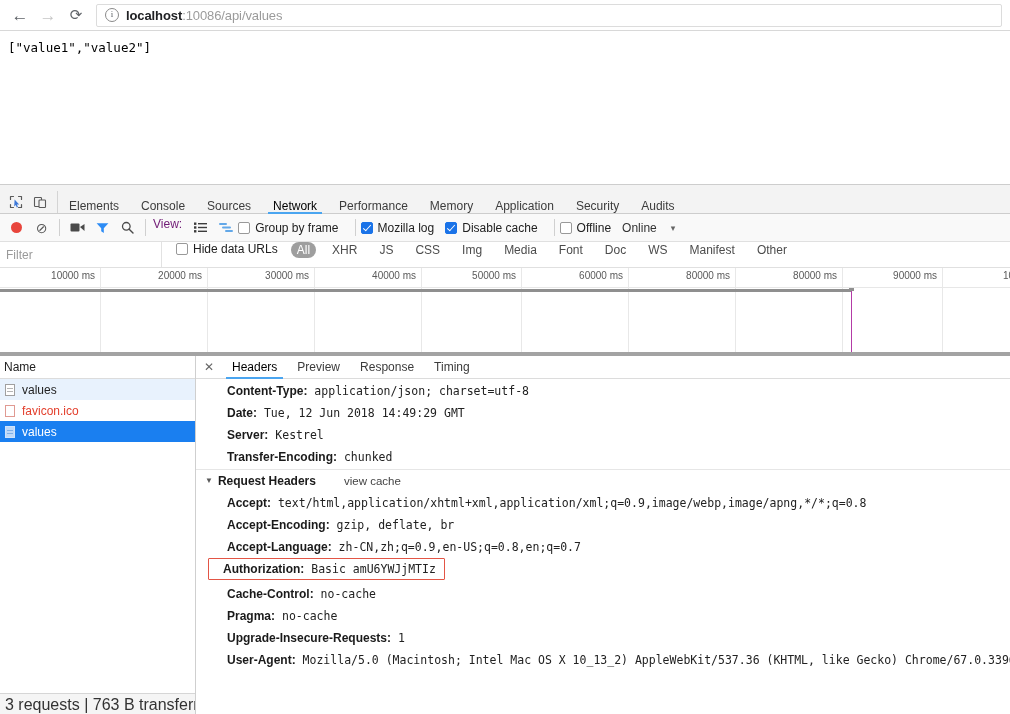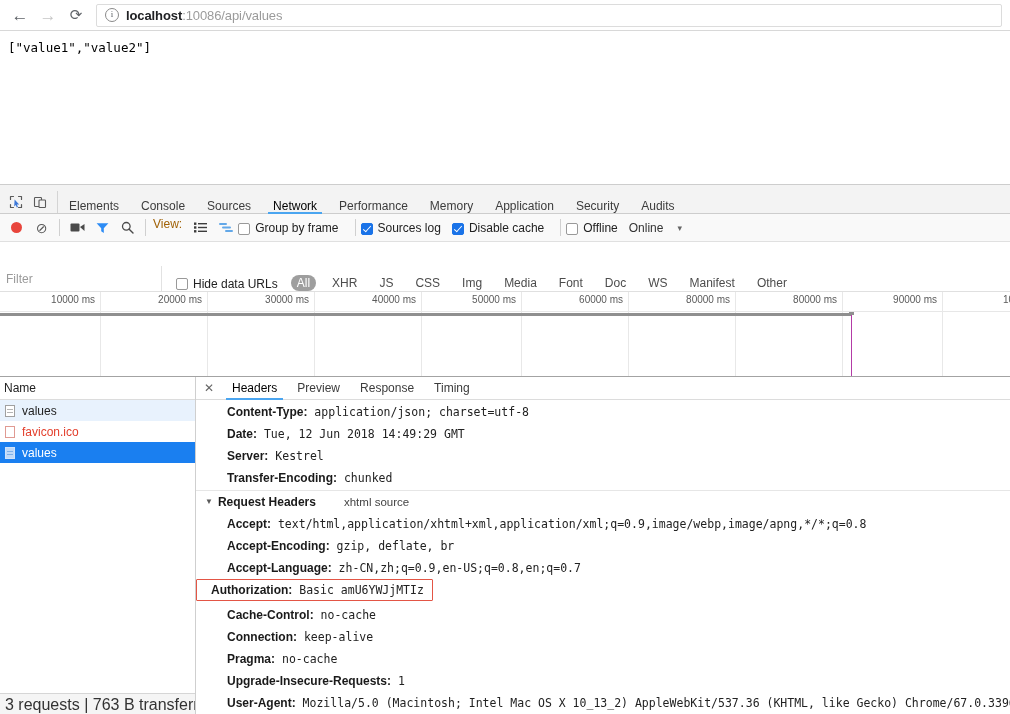--- a/index.html
+++ b/index.html
@@ -154,24 +154,24 @@
     width: 11px; height: 11px;
     border-radius: 50%;
     background: #e8453c;
   }
   .clear-glyph { color: #5a5a5a; font-size: 14px; }
   .tb-sep {
     width: 1px; height: 17px;
     background: #d0d0d0;
     margin: 0 5px;
   }
-  .tb-label { color: #a16207; margin: 0 6px 8px 2px; }
+  .tb-label { color: #701a75; margin: 0 6px 8px 2px; }
   .cb-wrap {
     display: flex;
-    align-items: flex-end;
+    align-items: center;
     margin-right: 11px;
     white-space: nowrap;
   }
   .cbox {
     width: 12px; height: 12px;
     border: 1px solid #999;
     border-radius: 2px;
     background: #fff;
     margin-right: 5px;
     flex: 0 0 auto;
@@ -191,26 +191,25 @@
     border-width: 0 1.6px 1.6px 0;
     transform: rotate(42deg);
   }
   .online-text { color: #333; margin-right: 8px; }
   .tb-caret { color: #666; font-size: 9px; padding: 0 6px; }
 
   
   #filter-row {
     height: 25px;
     display: flex;
-    align-items: flex-end;
+    align-items: flex-start;
     border-bottom: 1px solid #e0e0e0;
     background: #fff;
     flex: 0 0 auto;
     font-size: 12px;
-    margin-top: 24px;
   }
   #filter-input {
     width: 162px;
     padding-left: 6px;
     color: #9a9a9a;
     border-right: 1px solid #e2e2e2;
     height: 100%;
     display: flex;
     align-items: center;
     box-sizing: border-box;
@@ -230,21 +229,21 @@
     margin: 0 5px;
   }
   .type-pill.sel {
     background: #9e9e9e;
     color: #fff;
   }
 
   
   #overview {
     height: 84px;
-    border-bottom: 1px solid #a3a3a3;
+    border-bottom: 4px solid #a3a3a3;
     position: relative;
     background: #fff;
     flex: 0 0 auto;
     overflow: hidden;
   }
   #ruler {
     height: 19px;
     position: relative;
     border-bottom: 1px solid #e7e7e7;
   }
@@ -432,20 +431,21 @@
   .sec-divider {
     border-top: 1px solid #e6e6e6;
     margin: 1px 0 0 0;
   }
   .hdr-line.highlight {
     display: inline-block;
     border: 1.5px solid #e35545;
     border-radius: 1px;
     line-height: 20px;
     padding: 0 8px 0 14px;
+    margin-left: 12px;
     box-sizing: border-box;
     background: #fff;
   }
 
   
   #status-bar {
     position: absolute;
     left: 0; bottom: 0;
     width: 195px;
     height: 22px;
@@ -574,21 +574,21 @@
         <rect x="6" y="8" width="8" height="2" rx="1" fill="#63a8e8"></rect>
       </svg>
     </div>
     <div class="cb-wrap">
       <span class="cbox"></span>
       <span>Group by frame</span>
     </div>
     <div class="tb-sep"></div>
     <div class="cb-wrap">
       <span class="cbox checked"></span>
-      <span>Sources log</span>
+      <span>Mozilla log</span>
     </div>
     <div class="cb-wrap">
       <span class="cbox checked"></span>
       <span>Disable cache</span>
     </div>
     <div class="tb-sep"></div>
     <div class="cb-wrap">
       <span class="cbox"></span>
       <span>Offline</span>
     </div>
@@ -685,29 +685,28 @@
         <div class="hdr-line"><span class="hdr-name">Content-Type:</span><span class="hdr-val"> application/json; charset=utf-8</span></div>
         <div class="hdr-line"><span class="hdr-name">Date:</span><span class="hdr-val"> Tue, 12 Jun 2018 14:49:29 GMT</span></div>
         <div class="hdr-line"><span class="hdr-name">Server:</span><span class="hdr-val"> Kestrel</span></div>
         <div class="hdr-line"><span class="hdr-name">Transfer-Encoding:</span><span class="hdr-val"> chunked</span></div>
 
         <div class="sec-divider"></div>
 
         <div class="section-row">
           <span class="sec-caret">▼</span>
           <span>Request Headers</span>
-          <span class="view-source">xhtml source</span>
+          <span class="view-source">view cache</span>
         </div>
 
         <div class="hdr-line"><span class="hdr-name">Accept:</span><span class="hdr-val"> text/html,application/xhtml+xml,application/xml;q=0.9,image/webp,image/apng,*/*;q=0.8</span></div>
         <div class="hdr-line"><span class="hdr-name">Accept-Encoding:</span><span class="hdr-val"> gzip, deflate, br</span></div>
         <div class="hdr-line"><span class="hdr-name">Accept-Language:</span><span class="hdr-val"> zh-CN,zh;q=0.9,en-US;q=0.8,en;q=0.7</span></div>
         <div class="hdr-line highlight"><span class="hdr-name">Authorization:</span><span class="hdr-val"> Basic amU6YWJjMTIz</span></div>
         <div class="hdr-line"><span class="hdr-name">Cache-Control:</span><span class="hdr-val"> no-cache</span></div>
-        <div class="hdr-line"><span class="hdr-name">Connection:</span><span class="hdr-val"> keep-alive</span></div>
         <div class="hdr-line"><span class="hdr-name">Pragma:</span><span class="hdr-val"> no-cache</span></div>
         <div class="hdr-line"><span class="hdr-name">Upgrade-Insecure-Requests:</span><span class="hdr-val"> 1</span></div>
         <div class="hdr-line"><span class="hdr-name">User-Agent:</span><span class="hdr-val"> Mozilla/5.0 (Macintosh; Intel Mac OS X 10_13_2) AppleWebKit/537.36 (KHTML, like Gecko) Chrome/67.0.3396.79 S</span></div>
       </div>
     </div>
   </div>
 
   <div id="status-bar">
     <span>3 requests | 763 B transferred | Fi...</span>
   </div>

